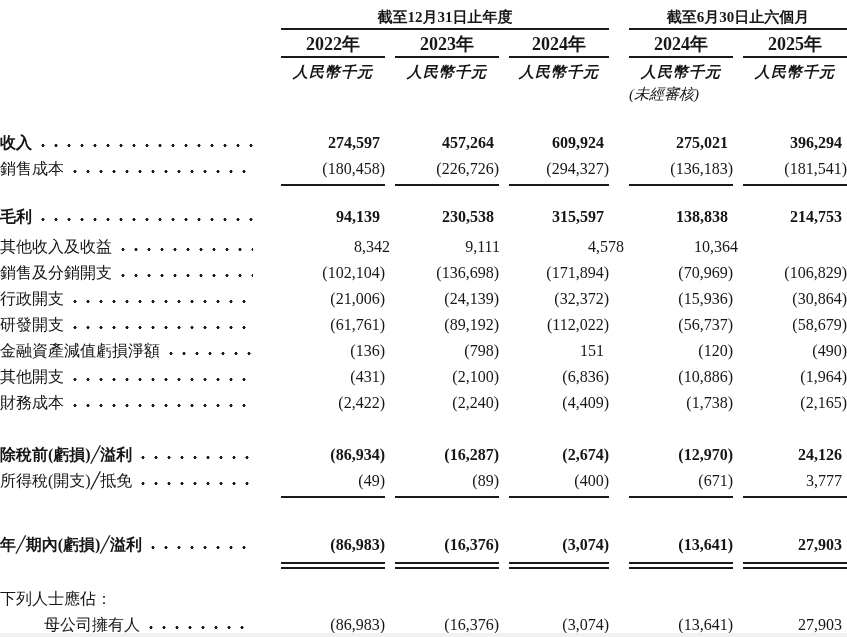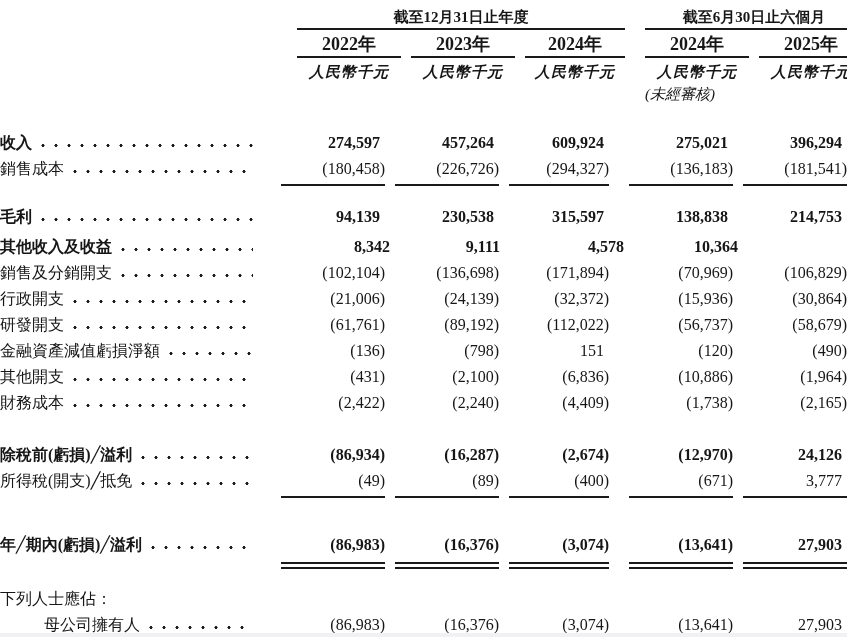--- a/index.html
+++ b/index.html
@@ -10,21 +10,21 @@
   }
   .sheet {
     position: relative;
     width: 847px; height: 637px;
     font-family: "Liberation Serif", "DejaVu Serif", serif;
     color: #161616;
     box-sizing: border-box;
     padding-top: 6px;
   }
   
-  .hrow { display: flex; margin-left: 16px; }
+  .hrow { display: flex; }
   .lblspace { width: 281px; flex: 0 0 281px; }
   .gspan {
     box-sizing: border-box;
     height: 24px; line-height: 22px;
     border-bottom: 2px solid #1a1a1a;
     text-align: center;
     font-weight: bold; font-size: 15px;
   }
   .g1 { width: 328px; flex: 0 0 328px; }
   .ggap { width: 20px; flex: 0 0 20px; }
@@ -176,21 +176,21 @@
     <div class="lbl">
       <span class="t">毛利</span>
       <span class="leader"></span>
     </div>
     <div class="val c1 pos">94,139</div>
     <div class="val c2 pos">230,538</div>
     <div class="val c3 pos">315,597</div>
     <div class="val c4 pos">138,838</div>
     <div class="val c5 pos">214,753</div>
   </div>
-      <div class="row" style="margin-top: 4px; font-weight: bold;">
+      <div class="row" style="margin-top: 4px;">
     <div class="lbl">
       <span class="t">其他收入及收益</span>
       <span class="leader"></span>
     </div>
     <div class="val c2 pos">8,342</div>
     <div class="val c3 pos">9,111</div>
     <div class="val c4 pos">4,578</div>
     <div class="val c5 pos">10,364</div>
   </div>
       <div class="row">

